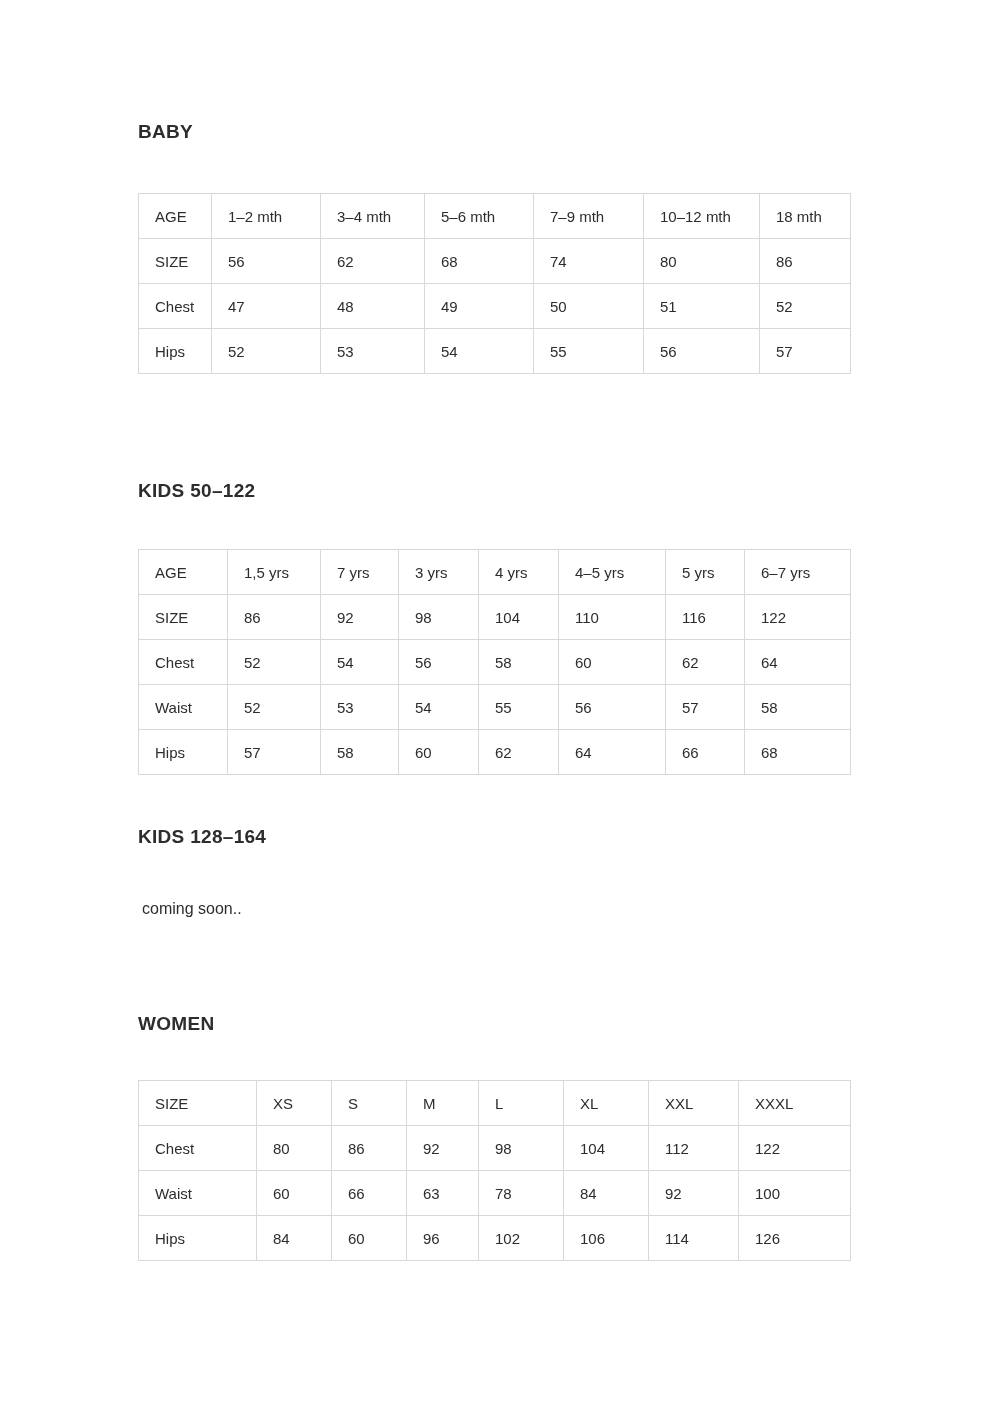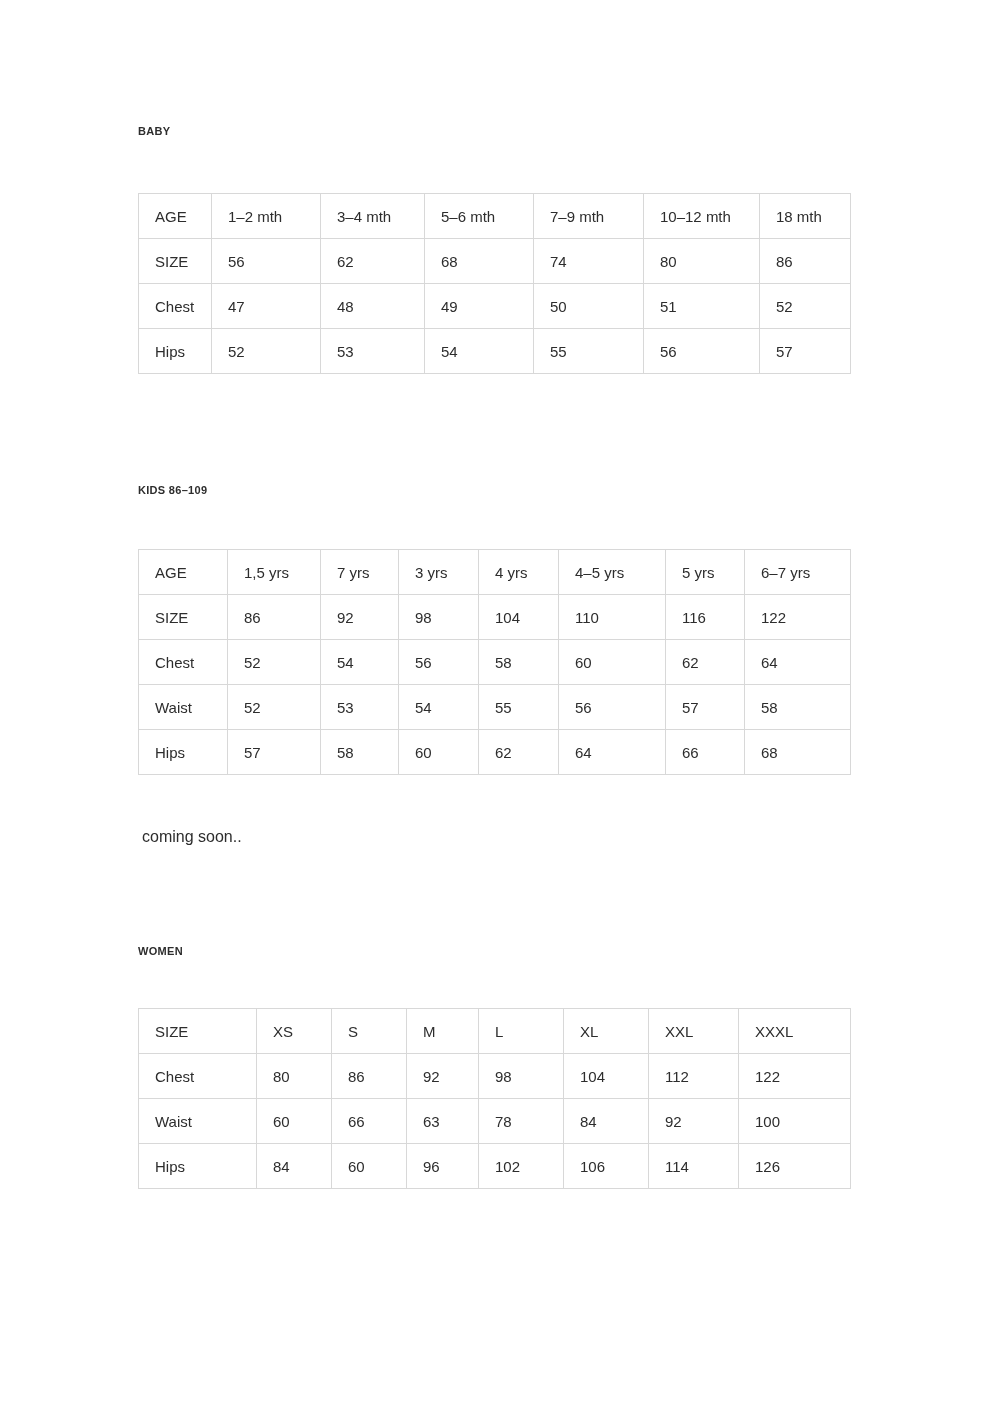--- a/index.html
+++ b/index.html
@@ -13,21 +13,21 @@
     width:992px;
     min-height:1403px;
     background:var(--bg);
     color:var(--text);
     font-family:"Liberation Sans", sans-serif;
   }
   .container{
     padding:122px 140px 0 138px;
   }
   .section-heading{
-    font-size:11px;
+    font-size:19px;
     font-weight:700;
     letter-spacing:0.3px;
     line-height:19px;
     margin:0 0 52px 0;
   }
   .section-heading.mb-49{margin-bottom:49px;}
   .section-heading.mb-53{margin-bottom:53px;}
   .section-heading.mb-47{margin-bottom:47px;}
   .size-table{
     border-collapse:collapse;
@@ -102,21 +102,21 @@
           <td>52</td>
           <td>53</td>
           <td>54</td>
           <td>55</td>
           <td>56</td>
           <td>57</td>
         </tr>
       </tbody>
     </table>
 
-  <h3 class="section-heading mb-49">KIDS 86–109</h3>
+  <h3 class="section-heading mb-49">KIDS 50–122</h3>
 
   <table class="size-table mb-52">
       <colgroup>
         <col style="width: 89px;">
         <col style="width: 93px;">
         <col style="width: 78px;">
         <col style="width: 80px;">
         <col style="width: 80px;">
         <col style="width: 107px;">
         <col style="width: 79px;">
@@ -169,20 +169,21 @@
           <td>58</td>
           <td>60</td>
           <td>62</td>
           <td>64</td>
           <td>66</td>
           <td>68</td>
         </tr>
       </tbody>
     </table>
 
+  <h3 class="section-heading mb-53">KIDS 128–164</h3>
 
   <p class="note">coming soon..</p>
 
   <h3 class="section-heading mb-47">WOMEN</h3>
 
   <table class="size-table">
       <colgroup>
         <col style="width: 118px;">
         <col style="width: 75px;">
         <col style="width: 75px;">

